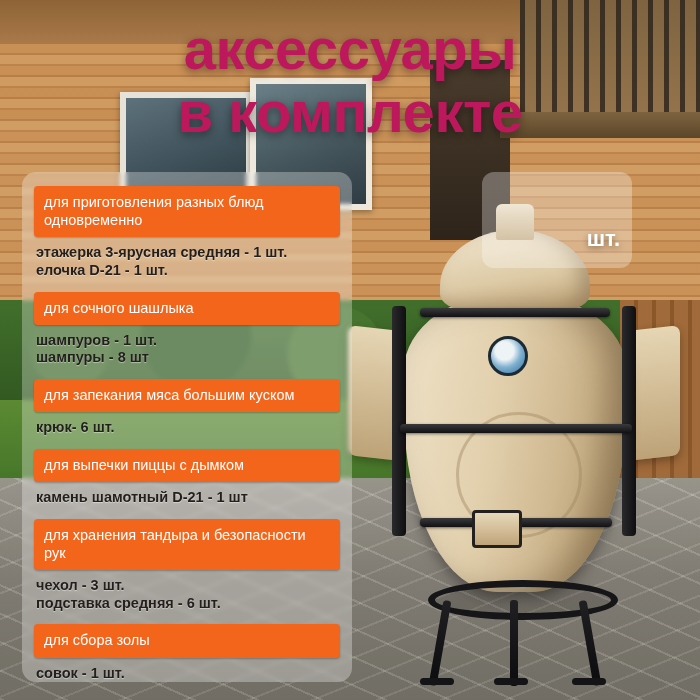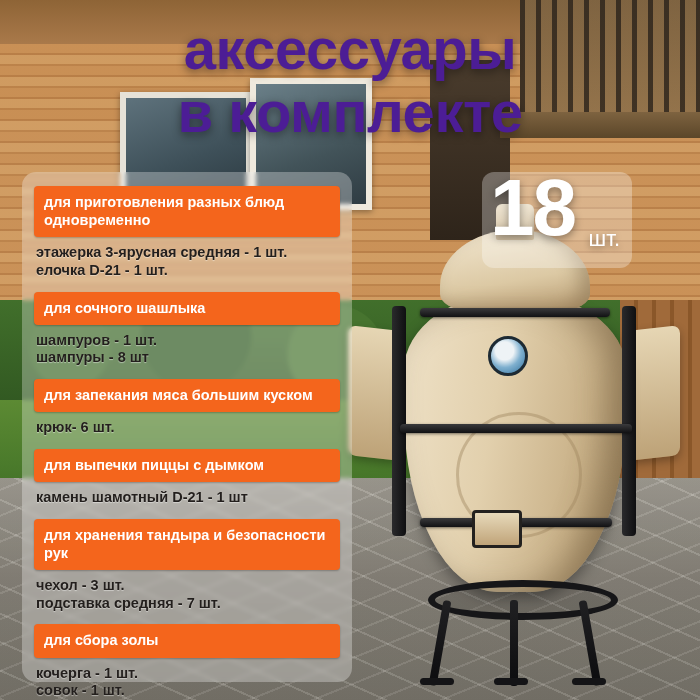--- a/index.html
+++ b/index.html
@@ -230,21 +230,21 @@
   .tandoor .leg-foot.f1 { left: 10px; }
   .tandoor .leg-foot.f2 { left: 84px; }
   .tandoor .leg-foot.f3 { left: 162px; }
 
   
   .headline {
     position: absolute;
     left: 0; top: 18px;
     width: 700px;
     text-align: center;
-    color: #4c1d95;
+    color: #be185d;
     font-weight: 700;
     font-size: 58px;
     line-height: 1.08;
     letter-spacing: -0.5px;
     text-shadow: 0 3px 10px rgba(0,0,0,.45);
   }
   .headline .l1, .headline .l2 { display: block; }
 
   
   .panel {
@@ -256,21 +256,21 @@
     backdrop-filter: blur(2px);
     padding: 14px 12px 10px 12px;
     box-sizing: border-box;
   }
 
   .tag {
     display: block;
     background: #f4651c;
     color: #ffffff;
     font-size: 14.5px;
-    font-weight: 700;
+    font-weight: 400;
     line-height: 1.25;
     padding: 7px 10px 8px 10px;
     border-radius: 4px;
     margin: 0 0 7px 0;
     box-shadow: 0 1px 2px rgba(0,0,0,.25);
   }
   .items {
     margin: 0 0 12px 2px;
     color: #231f1d;
     font-size: 14.5px;
@@ -296,21 +296,21 @@
     font-weight: 700;
     color: #ffffff;
     letter-spacing: -2px;
     text-shadow: 0 3px 9px rgba(0,0,0,.4);
     line-height: 1;
   }
   .badge .unit {
     position: absolute;
     right: 12px; bottom: 16px;
     font-size: 22px;
-    font-weight: 400;
+    font-weight: 700;
     color: #ffffff;
     text-shadow: 0 2px 6px rgba(0,0,0,.4);
   }
 </style>
 </head>
 <body>
 
 <div class="canvas">
 
   <div class="photo">
@@ -351,21 +351,20 @@
       <div class="leg-foot f3"></div>
     </div>
   </div>
 
   <div class="headline">
     <span class="l1">аксессуары</span>
     <span class="l2">в комплекте</span>
   </div>
 
   <div class="badge">
-    <span class="num">18</span>
     <span class="unit">шт.</span>
   </div>
 
   <div class="panel">
 
     <div class="group">
       <div class="tag">для приготовления разных блюд одновременно</div>
       <div class="items">
         <div>этажерка 3-ярусная средняя - 1 шт.</div>
         <div>елочка D-21 - 1 шт.</div>
@@ -391,27 +390,26 @@
       <div class="tag">для выпечки пиццы с дымком</div>
       <div class="items">
         <div>камень шамотный D-21 - 1 шт</div>
       </div>
     </div>
 
     <div class="group">
       <div class="tag">для хранения тандыра и безопасности рук</div>
       <div class="items">
         <div>чехол - 3 шт.</div>
-        <div>подставка средняя - 7 шт.</div>
+        <div>подставка средняя - 6 шт.</div>
       </div>
     </div>
 
     <div class="group">
       <div class="tag">для сбора золы</div>
       <div class="items">
-        <div>кочерга - 1 шт.</div>
         <div>совок - 1 шт.</div>
       </div>
     </div>
 
   </div>
 
 </div>
 
 </body></html>

